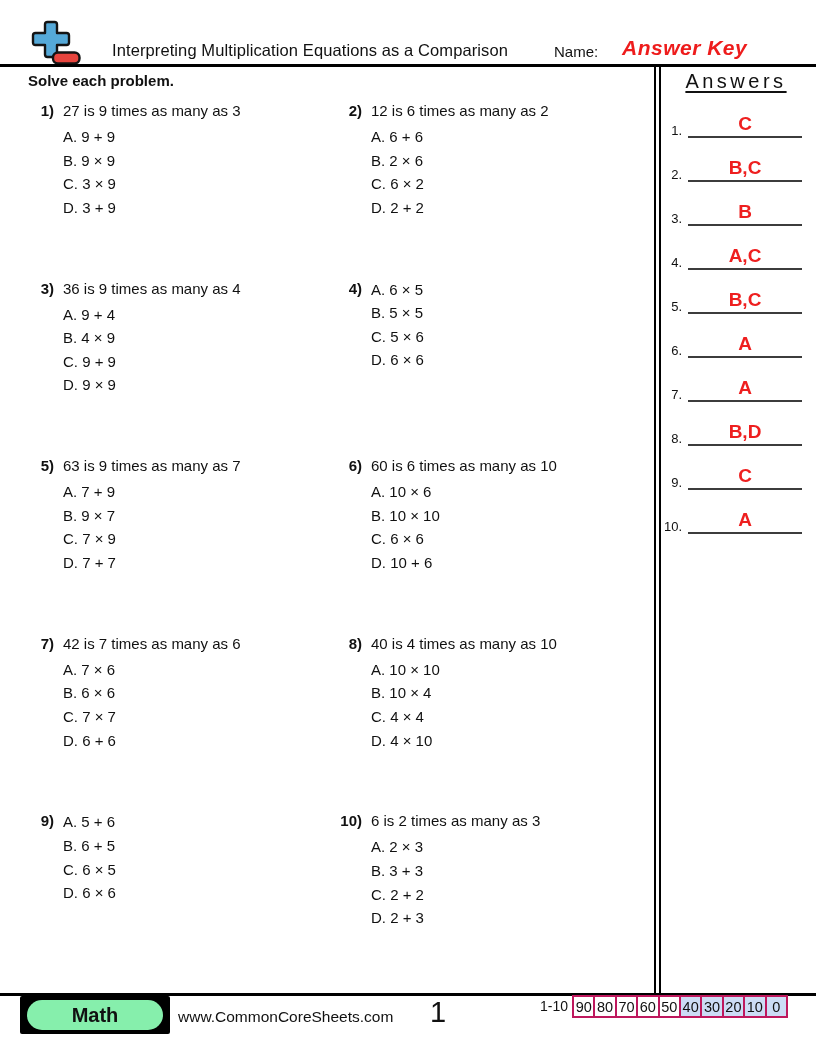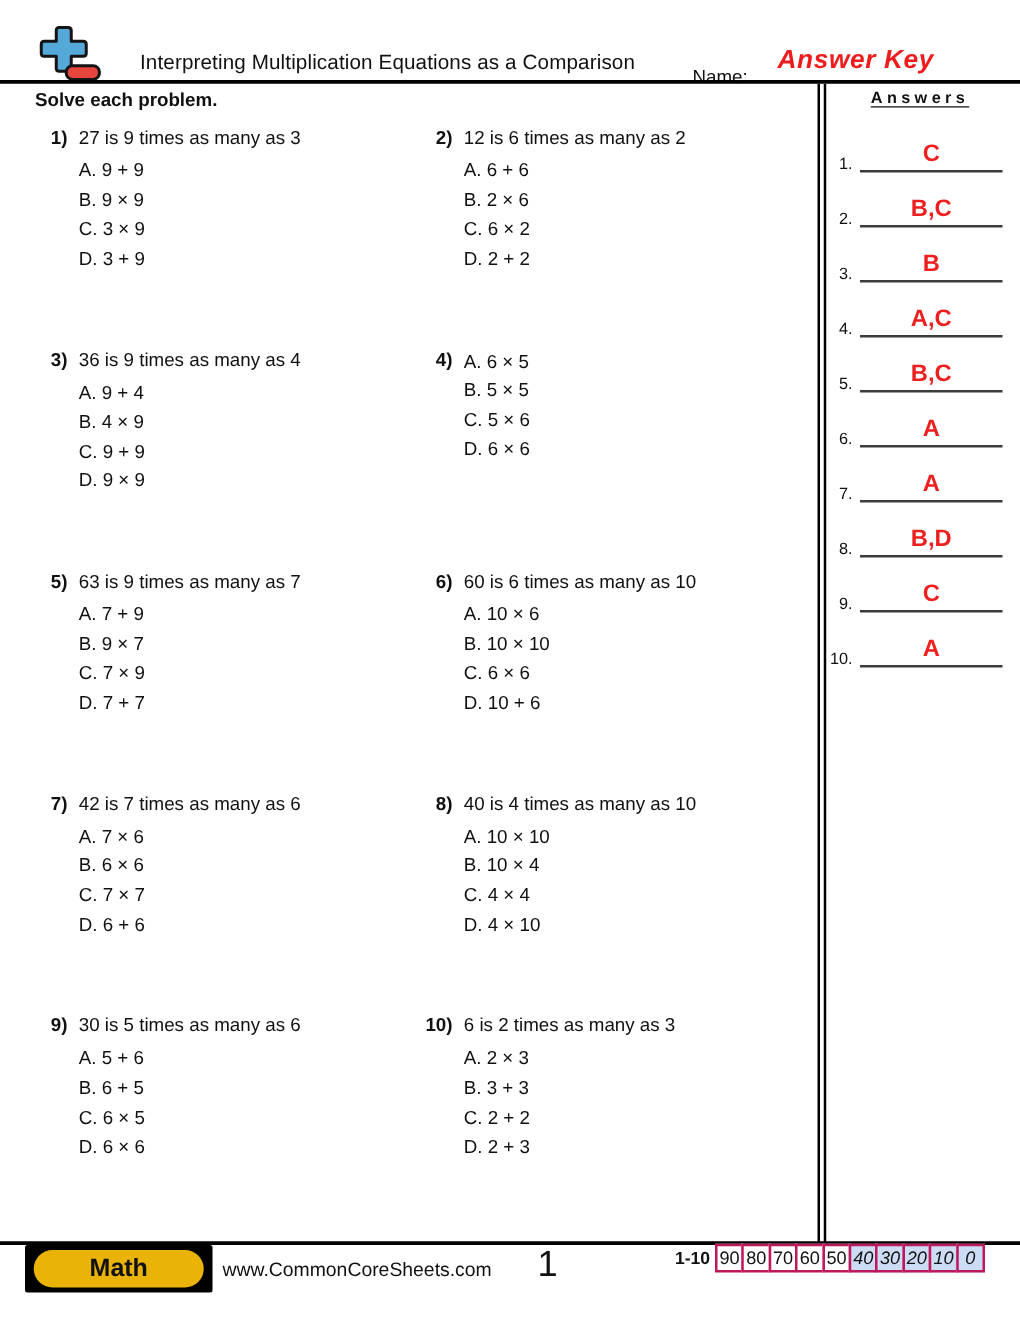--- a/index.html
+++ b/index.html
@@ -12,21 +12,21 @@
     overflow: hidden;
   }
 
   
   .logo { position: absolute; left: 31px; top: 19px; }
   .page-title {
     position: absolute; left: 112px; top: 41px;
     font-size: 16.5px; letter-spacing: 0.1px;
   }
   .name-label {
-    position: absolute; left: 554px; top: 53px;
+    position: absolute; left: 554px; top: 43px;
     font-size: 15px;
   }
   .answer-key {
     position: absolute; left: 622px; top: 36px;
     font-size: 21px; font-weight: bold; color: #ee1c1c;
     letter-spacing: 0.5px;
     font-style: italic;
   }
   .rule-top {
     position: absolute; left: 0; top: 64px; width: 816px; height: 3px;
@@ -54,21 +54,21 @@
   .q-text { line-height: 22px; margin-bottom: 3px; }
   .q-option { line-height: 23.6px; }
 
   
   .answers-divider {
     position: absolute; left: 654px; top: 67px; height: 928px; width: 7px;
     border-left: 2px solid #000; border-right: 2px solid #000;
   }
   .answers-heading {
     position: absolute; left: 661px; top: 70px; width: 150px;
-    text-align: center; font-size: 13px; font-weight: bold;
+    text-align: center; font-size: 20px; font-weight: normal;
     letter-spacing: 3.5px; text-decoration: underline;
     text-underline-offset: 3px;
   }
   .answers-list { position: absolute; left: 656px; top: 94px; width: 150px; }
   .answer-item { height: 44px; display: flex; align-items: flex-end; }
   .answer-num {
     width: 26px; text-align: right; margin-right: 6px;
     font-size: 13px; padding-bottom: 0px; flex: none;
   }
   .answer-line {
@@ -85,45 +85,44 @@
   .rule-bottom {
     position: absolute; left: 0; top: 993px; width: 816px; height: 3px;
     background: #000;
   }
   .subject-box {
     position: absolute; left: 20px; top: 996px; width: 150px; height: 38px;
     background: #000; border-radius: 2px;
   }
   .subject-pill {
     position: absolute; left: 7px; top: 4px; right: 7px; bottom: 4px;
-    background: #eab308; border-radius: 16px;
+    background: #86efac; border-radius: 16px;
     display: flex; align-items: center; justify-content: center;
     font-size: 20px; font-weight: bold;
   }
   .website {
     position: absolute; left: 178px; top: 1008px; font-size: 15.5px;
   }
   .page-number {
     position: absolute; left: 430px; top: 996px; font-size: 29px;
   }
   .score-table {
     position: absolute; left: 528px; top: 995px;
     display: flex; align-items: flex-start;
   }
   .score-label {
     font-size: 14px; width: 40px; text-align: right; margin-right: 6px;
     line-height: 23px;
-    font-weight: bold;
   }
   .score-cell {
     width: 23.4px; height: 23px; border: 2px solid #be185d; margin-left: -2px;
     display: flex; align-items: center; justify-content: center;
     font-size: 14.5px; background: #fff; flex: none;
   }
-  .score-cell.highlight { background: #ccdcf5; font-style: italic; }
+  .score-cell.highlight { background: #ccdcf5; }
 </style>
 </head>
 <body>
 
 <div class="logo">
   <svg width="50" height="47" viewBox="0 0 50 46">
     <g transform="translate(2,1.5)">
       <path fill="#55a9d8" stroke="#141414" stroke-width="2.4" stroke-linejoin="round" d="M14.5,1 L21.5,1 Q24,1 24,3.5 L24,12 L33.5,12 Q36,12 36,14.5 L36,21.5 Q36,24 33.5,24 L24,24 L24,33.5 Q24,36 21.5,36 L14.5,36 Q12,36 12,33.5 L12,24 L2.5,24 Q0,24 0,21.5 L0,14.5 Q0,12 2.5,12 L12,12 L12,3.5 Q12,1 14.5,1 Z"></path>
       <rect x="20" y="31.5" width="26.5" height="11" rx="5" fill="#e8453e" stroke="#141414" stroke-width="2.4"></rect>
     </g>
@@ -235,21 +234,20 @@
           <div class="q-option">B. 10 × 4</div>
           <div class="q-option">C. 4 × 4</div>
           <div class="q-option">D. 4 × 10</div>
         </div>
     </div>
   </div>
 
   <div class="question">
     <div class="q-num">9)</div>
     <div class="q-body">
-      <div class="q-text">30 is 5 times as many as 6</div>
       <div>
           <div class="q-option">A. 5 + 6</div>
           <div class="q-option">B. 6 + 5</div>
           <div class="q-option">C. 6 × 5</div>
           <div class="q-option">D. 6 × 6</div>
         </div>
     </div>
   </div>
 
   <div class="question">

